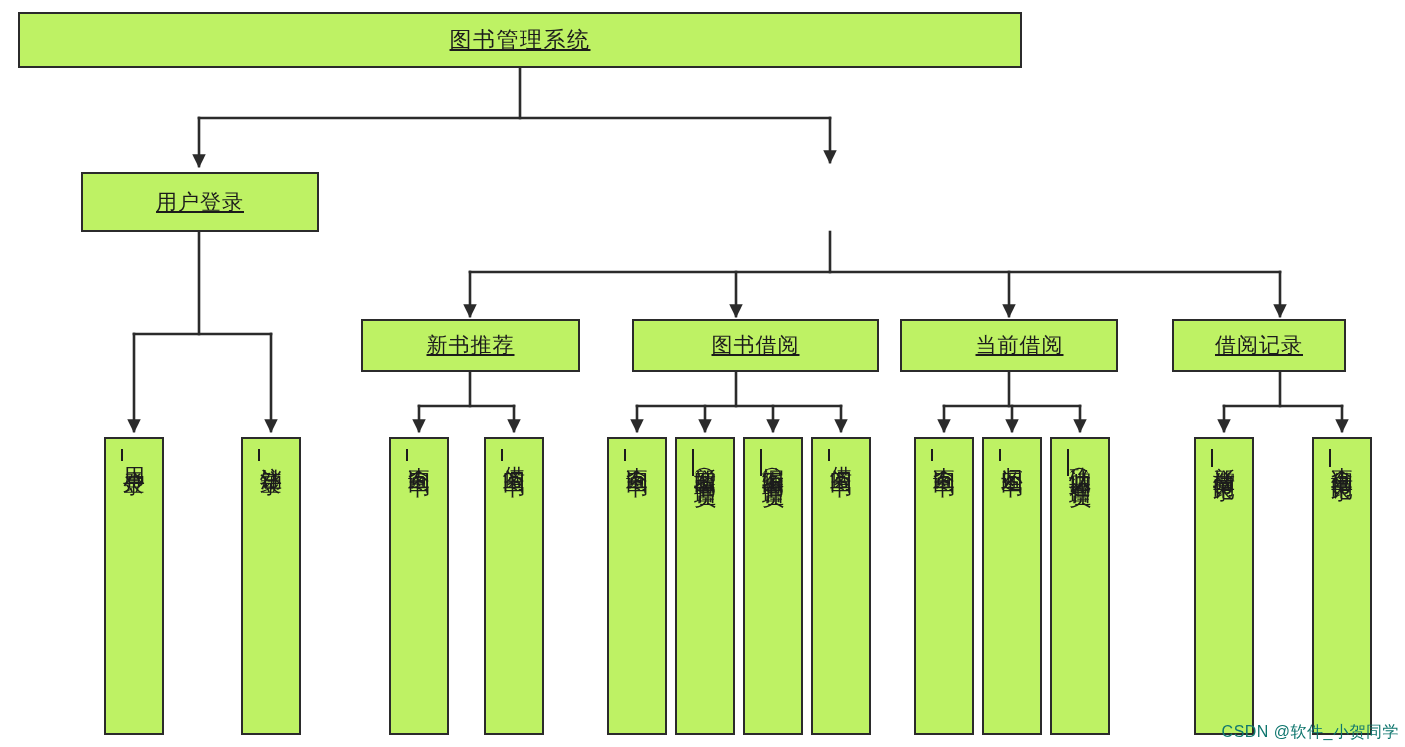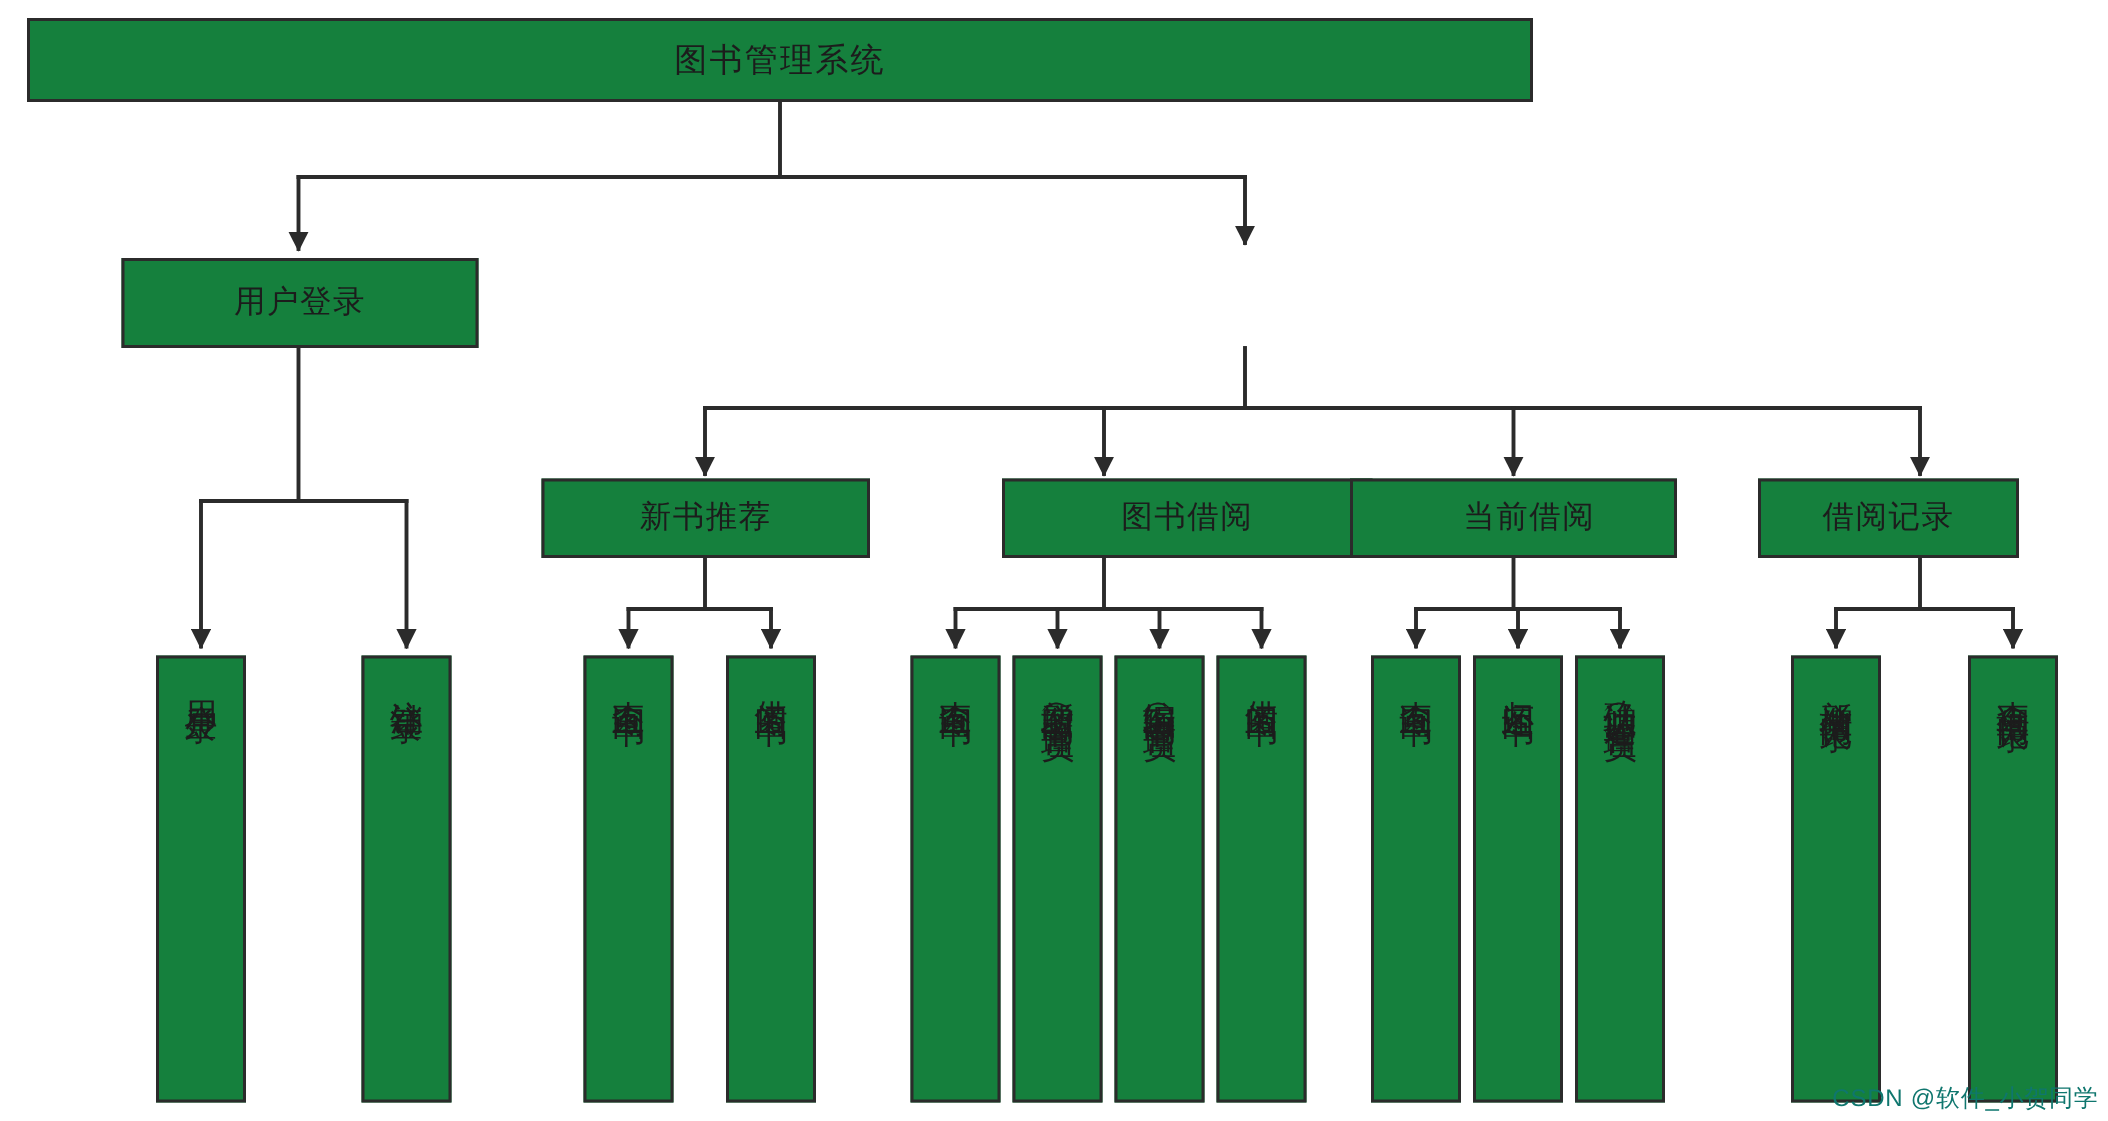--- a/index.html
+++ b/index.html
@@ -17,27 +17,28 @@
   }
   #wires{
     position:absolute;
     left:0; top:0;
     width:1405px; height:747px;
     pointer-events:none;
   }
   .node{
     position:absolute;
     box-sizing:border-box;
-    background:#15803d;
+    background:#bef264;
     border:2.5px solid #2b2b2b;
     display:flex;
     align-items:center;
     justify-content:center;
     color:#1c1c1c;
     z-index:3;
+    text-decoration:underline;
   }
   .node .lbl{
     display:block;
     text-align:center;
     line-height:1.18;
     white-space:pre;
   }
   
   .node.h .lbl{
     font-size:21px;
@@ -130,21 +131,21 @@
     <span class="lbl">图书管理系统</span>
   </div>
 
   <div class="node h" style="left:81px; top:172px; width:238px; height:60px;">
     <span class="lbl">用户登录</span>
   </div>
 
   <div class="node h" style="left:361px; top:319px; width:219px; height:53px;">
     <span class="lbl">新书推荐</span>
   </div>
-  <div class="node h" style="left:632px; top:319px; width:247px; height:53px;margin-left:36px;">
+  <div class="node h" style="left:632px; top:319px; width:247px; height:53px;">
     <span class="lbl">图书借阅</span>
   </div>
   <div class="node h" style="left:900px; top:319px; width:218px; height:53px;padding-left:21px;">
     <span class="lbl">当前借阅</span>
   </div>
   <div class="node h" style="left:1172px; top:319px; width:174px; height:53px;">
     <span class="lbl">借阅记录</span>
   </div>
 
   <div class="node v" style="left:104px; top:437px; width:60px; height:298px;">

